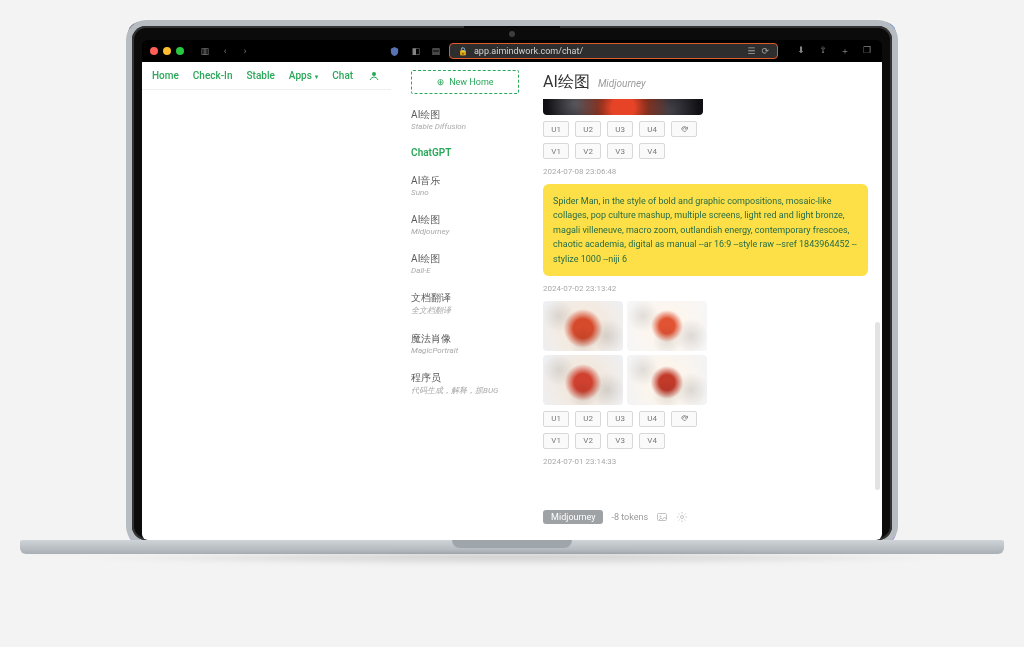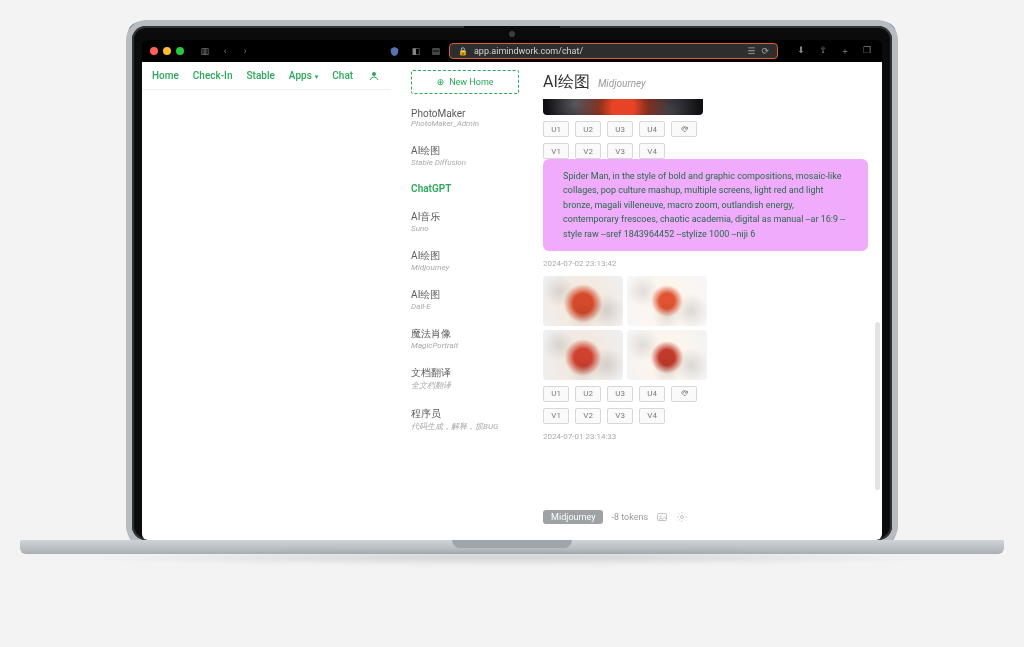--- a/index.html
+++ b/index.html
@@ -162,22 +162,22 @@
   .vbtn {
     width: 26px; height: 16px; border: 1px solid #d8d8d8; border-radius: 2px;
     display: flex; align-items: center; justify-content: center;
     font-size: 8px; color: #7a7a7a; background: #fafafa; cursor: pointer; text-align: right;
   }
   .vbtn.icon svg { width: 9px; height: 9px; }
 
   .ts { font-size: 8px; color: #a9a9a9; margin: 8px 0 8px; }
 
   .prompt-bubble {
-    background: #f0abfc; color: #256b47;
-    border-radius: 6px; padding: 10px 20px;
+    background: #fde047; color: #256b47;
+    border-radius: 6px; padding: 10px 10px;
     font-size: 9px; line-height: 1.6;
   }
 
   .grid-2x2 { display: grid; grid-template-columns: repeat(2, 80px); gap: 4px; }
   .grid-2x2 .cell {
     height: 50px; border-radius: 4px; overflow: hidden;
   }
   .cell.a { background: radial-gradient(circle at 50% 55%, #d64a2c 0 20%, #f4eadf 40%, #eef0f4 100%); }
   .cell.b { background: radial-gradient(circle at 50% 50%, #e05333 0 16%, #fdf6ee 34%, #f6f6f8 100%); }
   .cell.c { background: radial-gradient(circle at 50% 55%, #d0412f 0 18%, #f2e9df 38%, #eef0f4 100%); }
@@ -266,49 +266,45 @@
 
       <div class="body">
 
         <div class="sidebar">
           <div class="new-chat">
             <span>⊕</span>
             <span>New Home</span>
           </div>
 
           <div class="sb-item">
-            <div class="t">PhotoMaker</div>
-            <div class="s">PhotoMaker_Admin</div>
-          </div>
-          <div class="sb-item">
             <div class="t">AI绘图</div>
             <div class="s">Stable Diffusion</div>
           </div>
           <div class="sb-item active">
             <div class="t">ChatGPT</div>
           </div>
           <div class="sb-item">
             <div class="t">AI音乐</div>
             <div class="s">Suno</div>
           </div>
           <div class="sb-item">
             <div class="t">AI绘图</div>
             <div class="s">Midjourney</div>
           </div>
           <div class="sb-item">
             <div class="t">AI绘图</div>
             <div class="s">Dall-E</div>
           </div>
           <div class="sb-item">
+            <div class="t">文档翻译</div>
+            <div class="s">全文档翻译</div>
+          </div>
+          <div class="sb-item">
             <div class="t">魔法肖像</div>
             <div class="s">MagicPortrait</div>
-          </div>
-          <div class="sb-item">
-            <div class="t">文档翻译</div>
-            <div class="s">全文档翻译</div>
           </div>
           <div class="sb-item">
             <div class="t">程序员</div>
             <div class="s">代码生成，解释，抓BUG</div>
           </div>
         </div>
 
         <div class="main">
           <div class="main-head">
             <span class="title">AI绘图</span>
@@ -331,20 +327,21 @@
                   </svg>
               </span>
             </div>
             <div class="variant-bar">
               <span class="vbtn">V1</span>
               <span class="vbtn">V2</span>
               <span class="vbtn">V3</span>
               <span class="vbtn">V4</span>
             </div>
 
+            <div class="ts">2024-07-08 23:06:48</div>
 
             <div class="prompt-bubble">Spider Man, in the style of bold and graphic compositions, mosaic-like collages, pop culture mashup, multiple screens, light red and light bronze, magali villeneuve, macro zoom, outlandish energy, contemporary frescoes, chaotic academia, digital as manual --ar 16:9 --style raw --sref 1843964452 --stylize 1000 --niji 6</div>
 
             <div class="ts">2024-07-02 23:13:42</div>
 
             <div class="grid-2x2">
               <div class="cell a"></div>
               <div class="cell b"></div>
               <div class="cell c"></div>
               <div class="cell d"></div>

